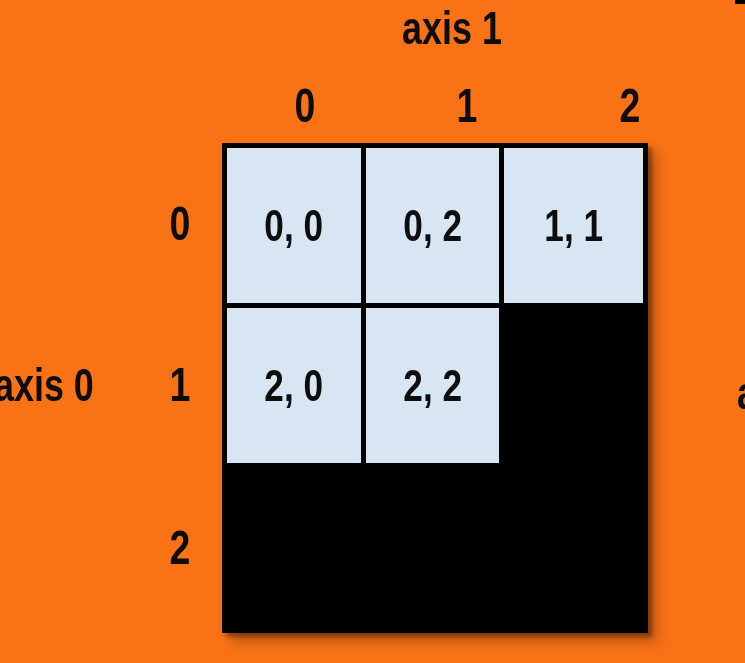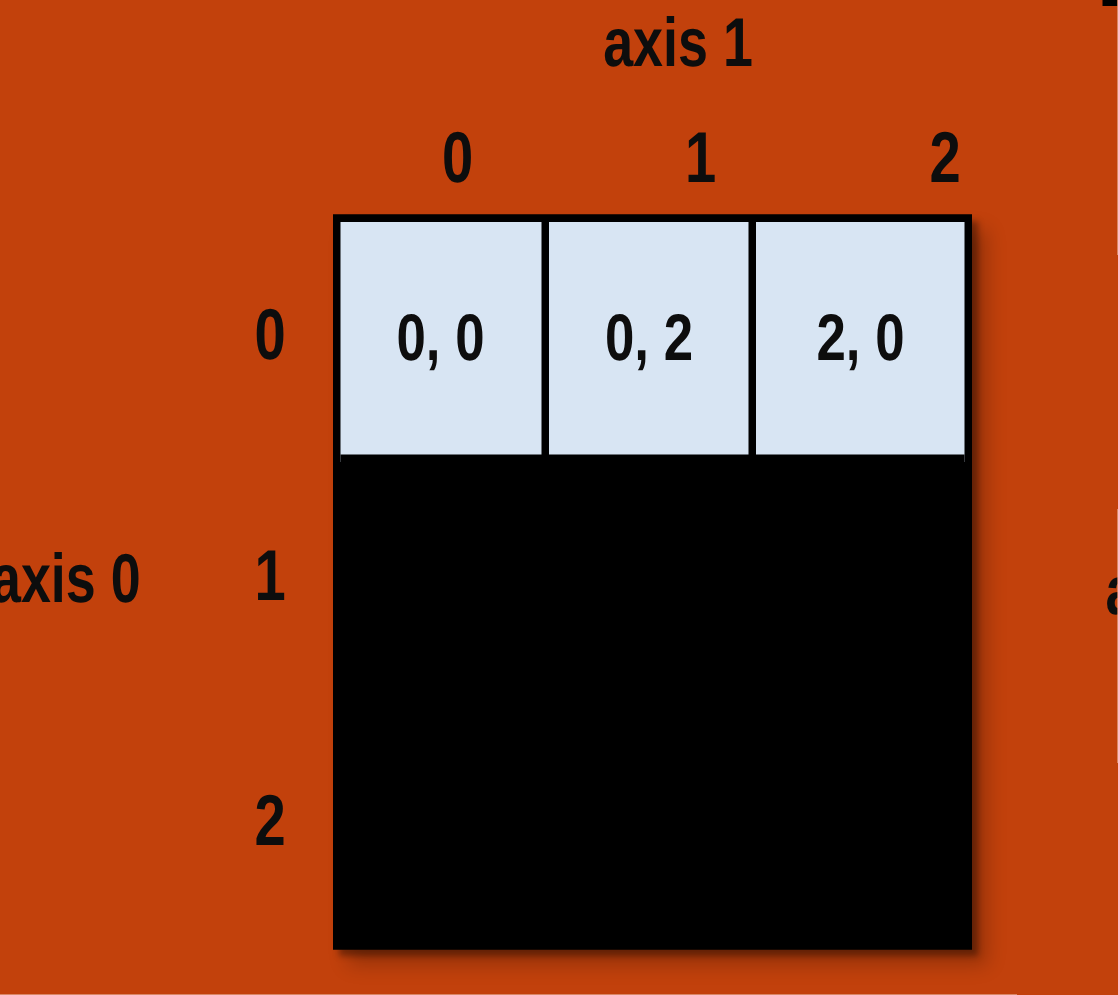--- a/index.html
+++ b/index.html
@@ -3,21 +3,21 @@
 <meta charset="utf-8">
 <style>
   html, body { margin: 0; padding: 0; }
   body { width: 745px; height: 663px; background: #ffffff; }
 
   .stage {
     position: relative;
     width: 745px;
     height: 663px;
     overflow: hidden;
-    background: #c2410c;
+    background: #f97316;
     font-family: "Liberation Sans", sans-serif;
     font-weight: bold;
     color: #0d0d0d;
     -webkit-font-smoothing: antialiased;
   }
 
   
   .rule-fragment {
     position: absolute;
     top: 0;
@@ -133,19 +133,25 @@
   <div class="lbl row-header r2">2</div>
 
   <div class="array-grid">
     <div class="array-cell">
       <span class="cell-text">0, 0</span>
     </div>
     <div class="array-cell">
       <span class="cell-text">0, 2</span>
     </div>
     <div class="array-cell">
+      <span class="cell-text">1, 1</span>
+    </div>
+    <div class="array-cell">
       <span class="cell-text">2, 0</span>
+    </div>
+    <div class="array-cell">
+      <span class="cell-text">2, 2</span>
     </div>
   </div>
 
   <span class="edge-glyph">a</span>
 
 </div>
 
 </body></html>

